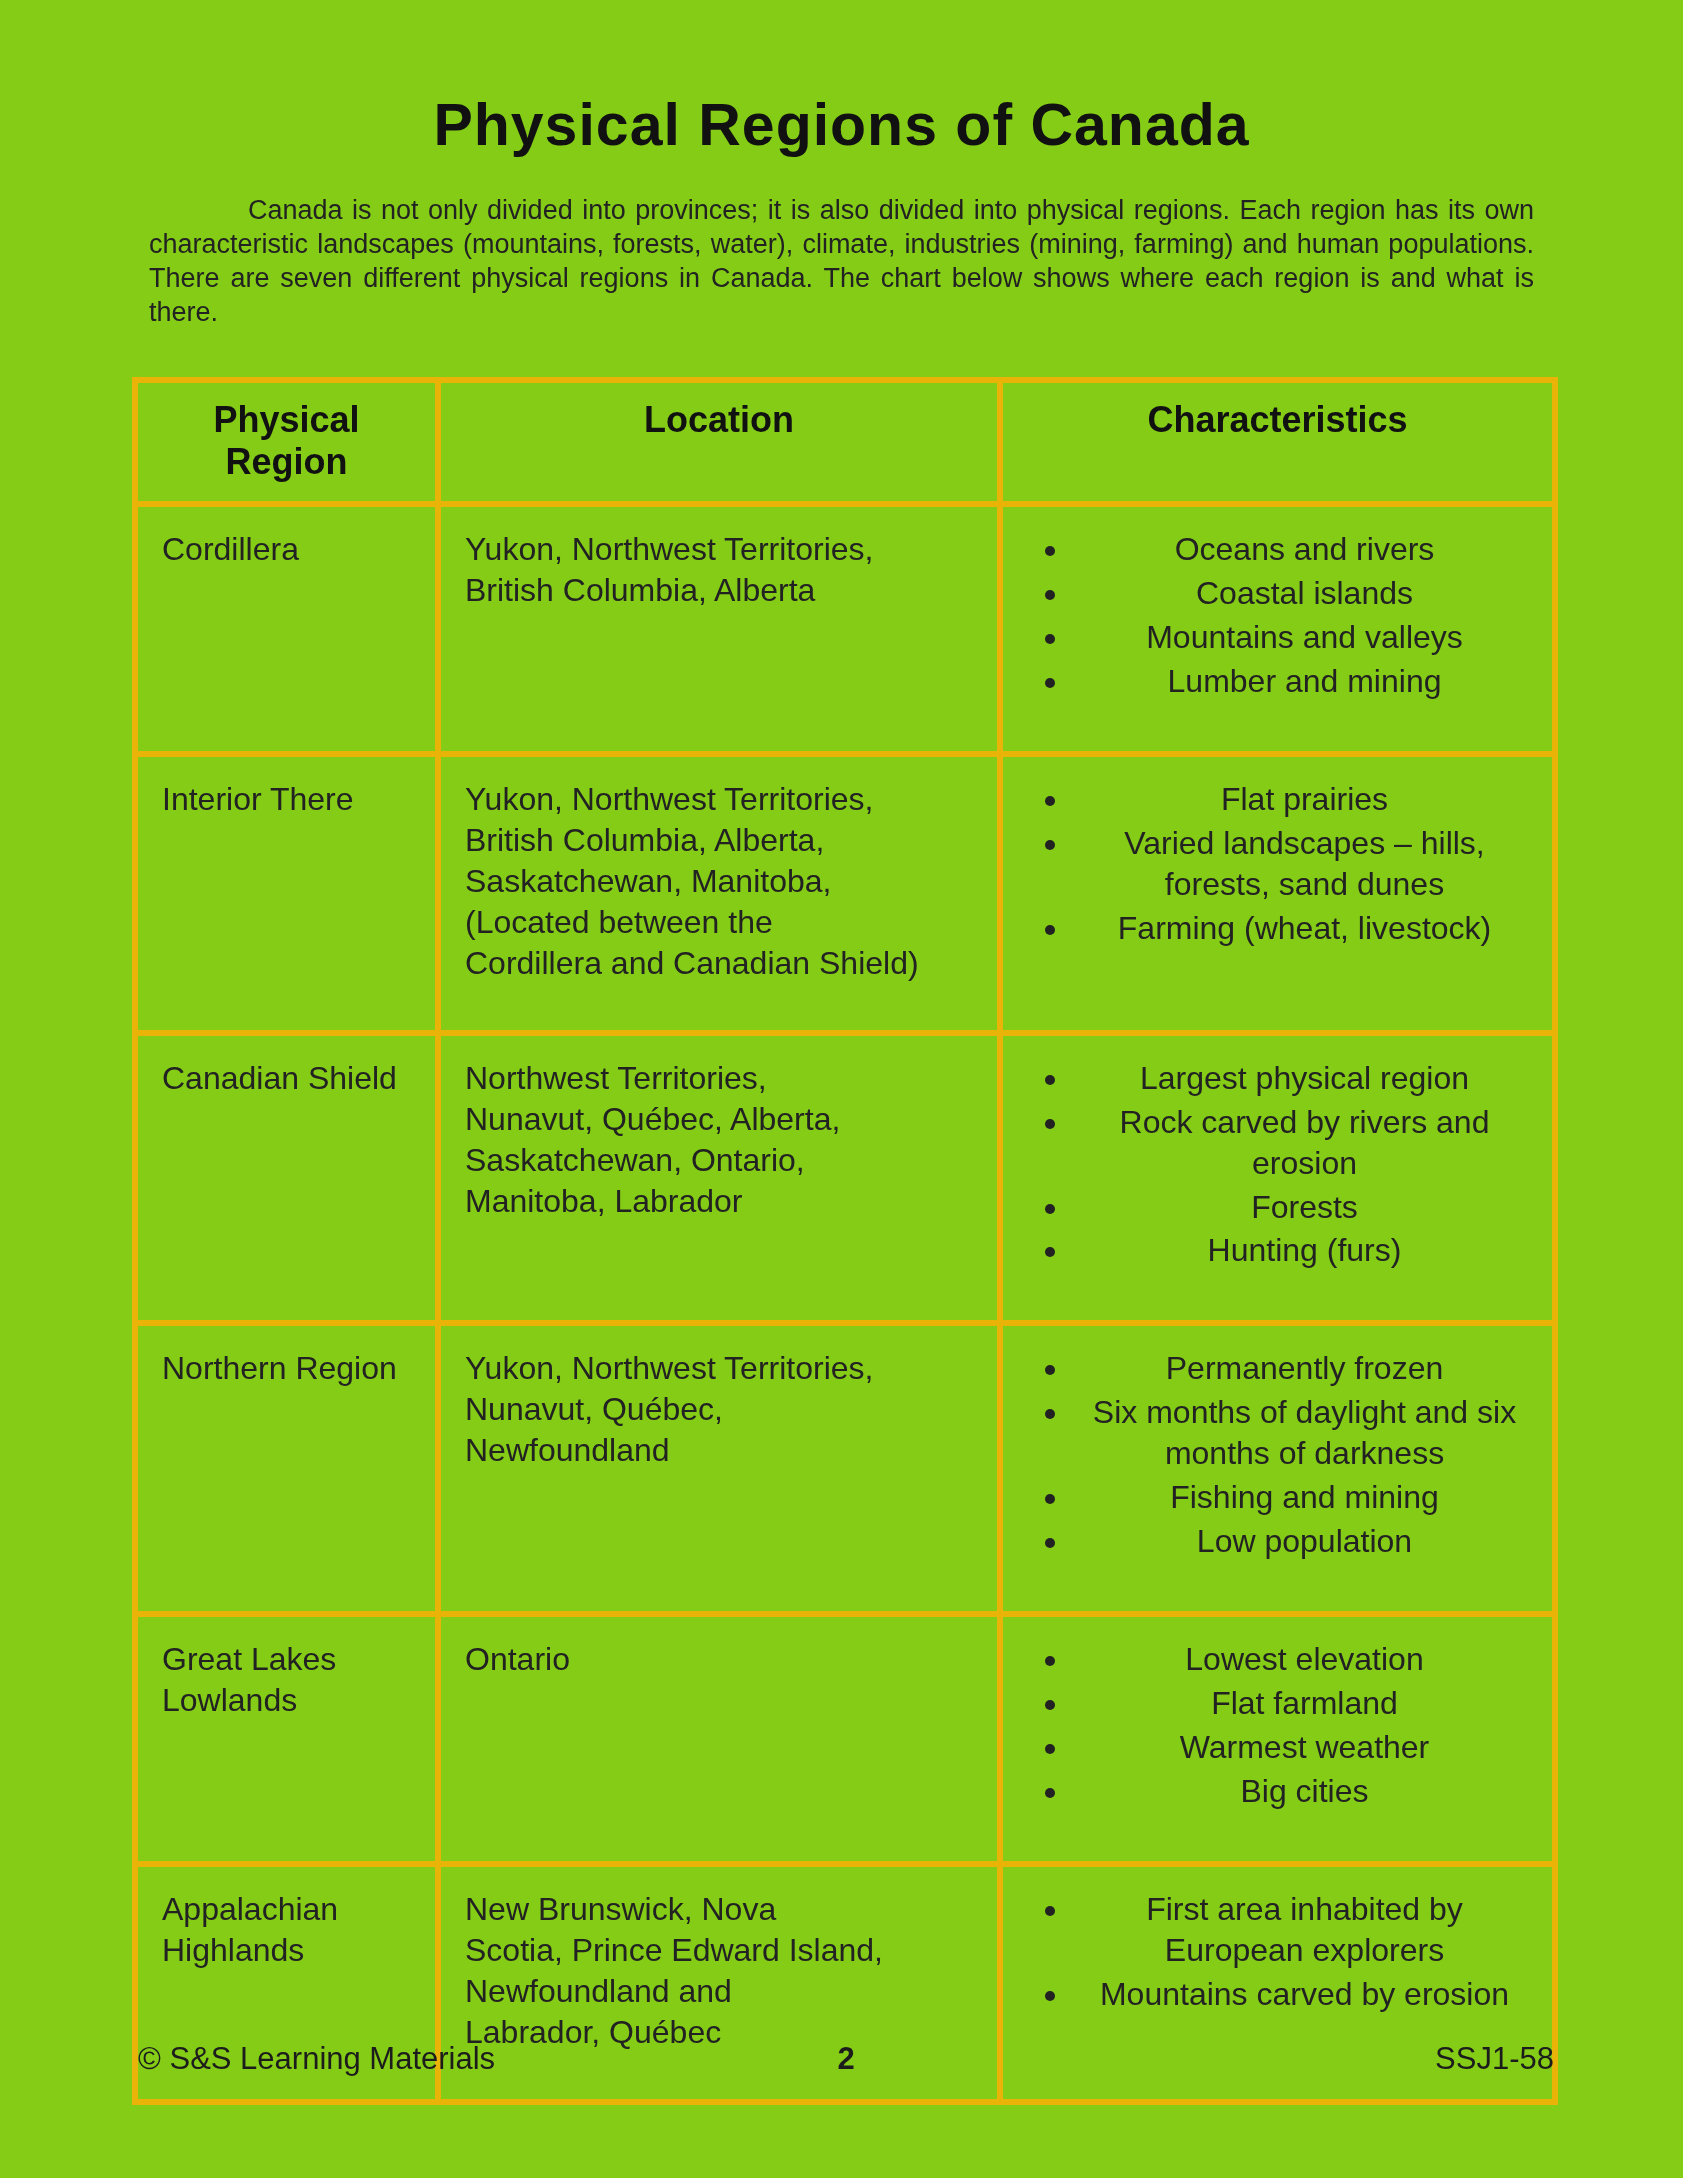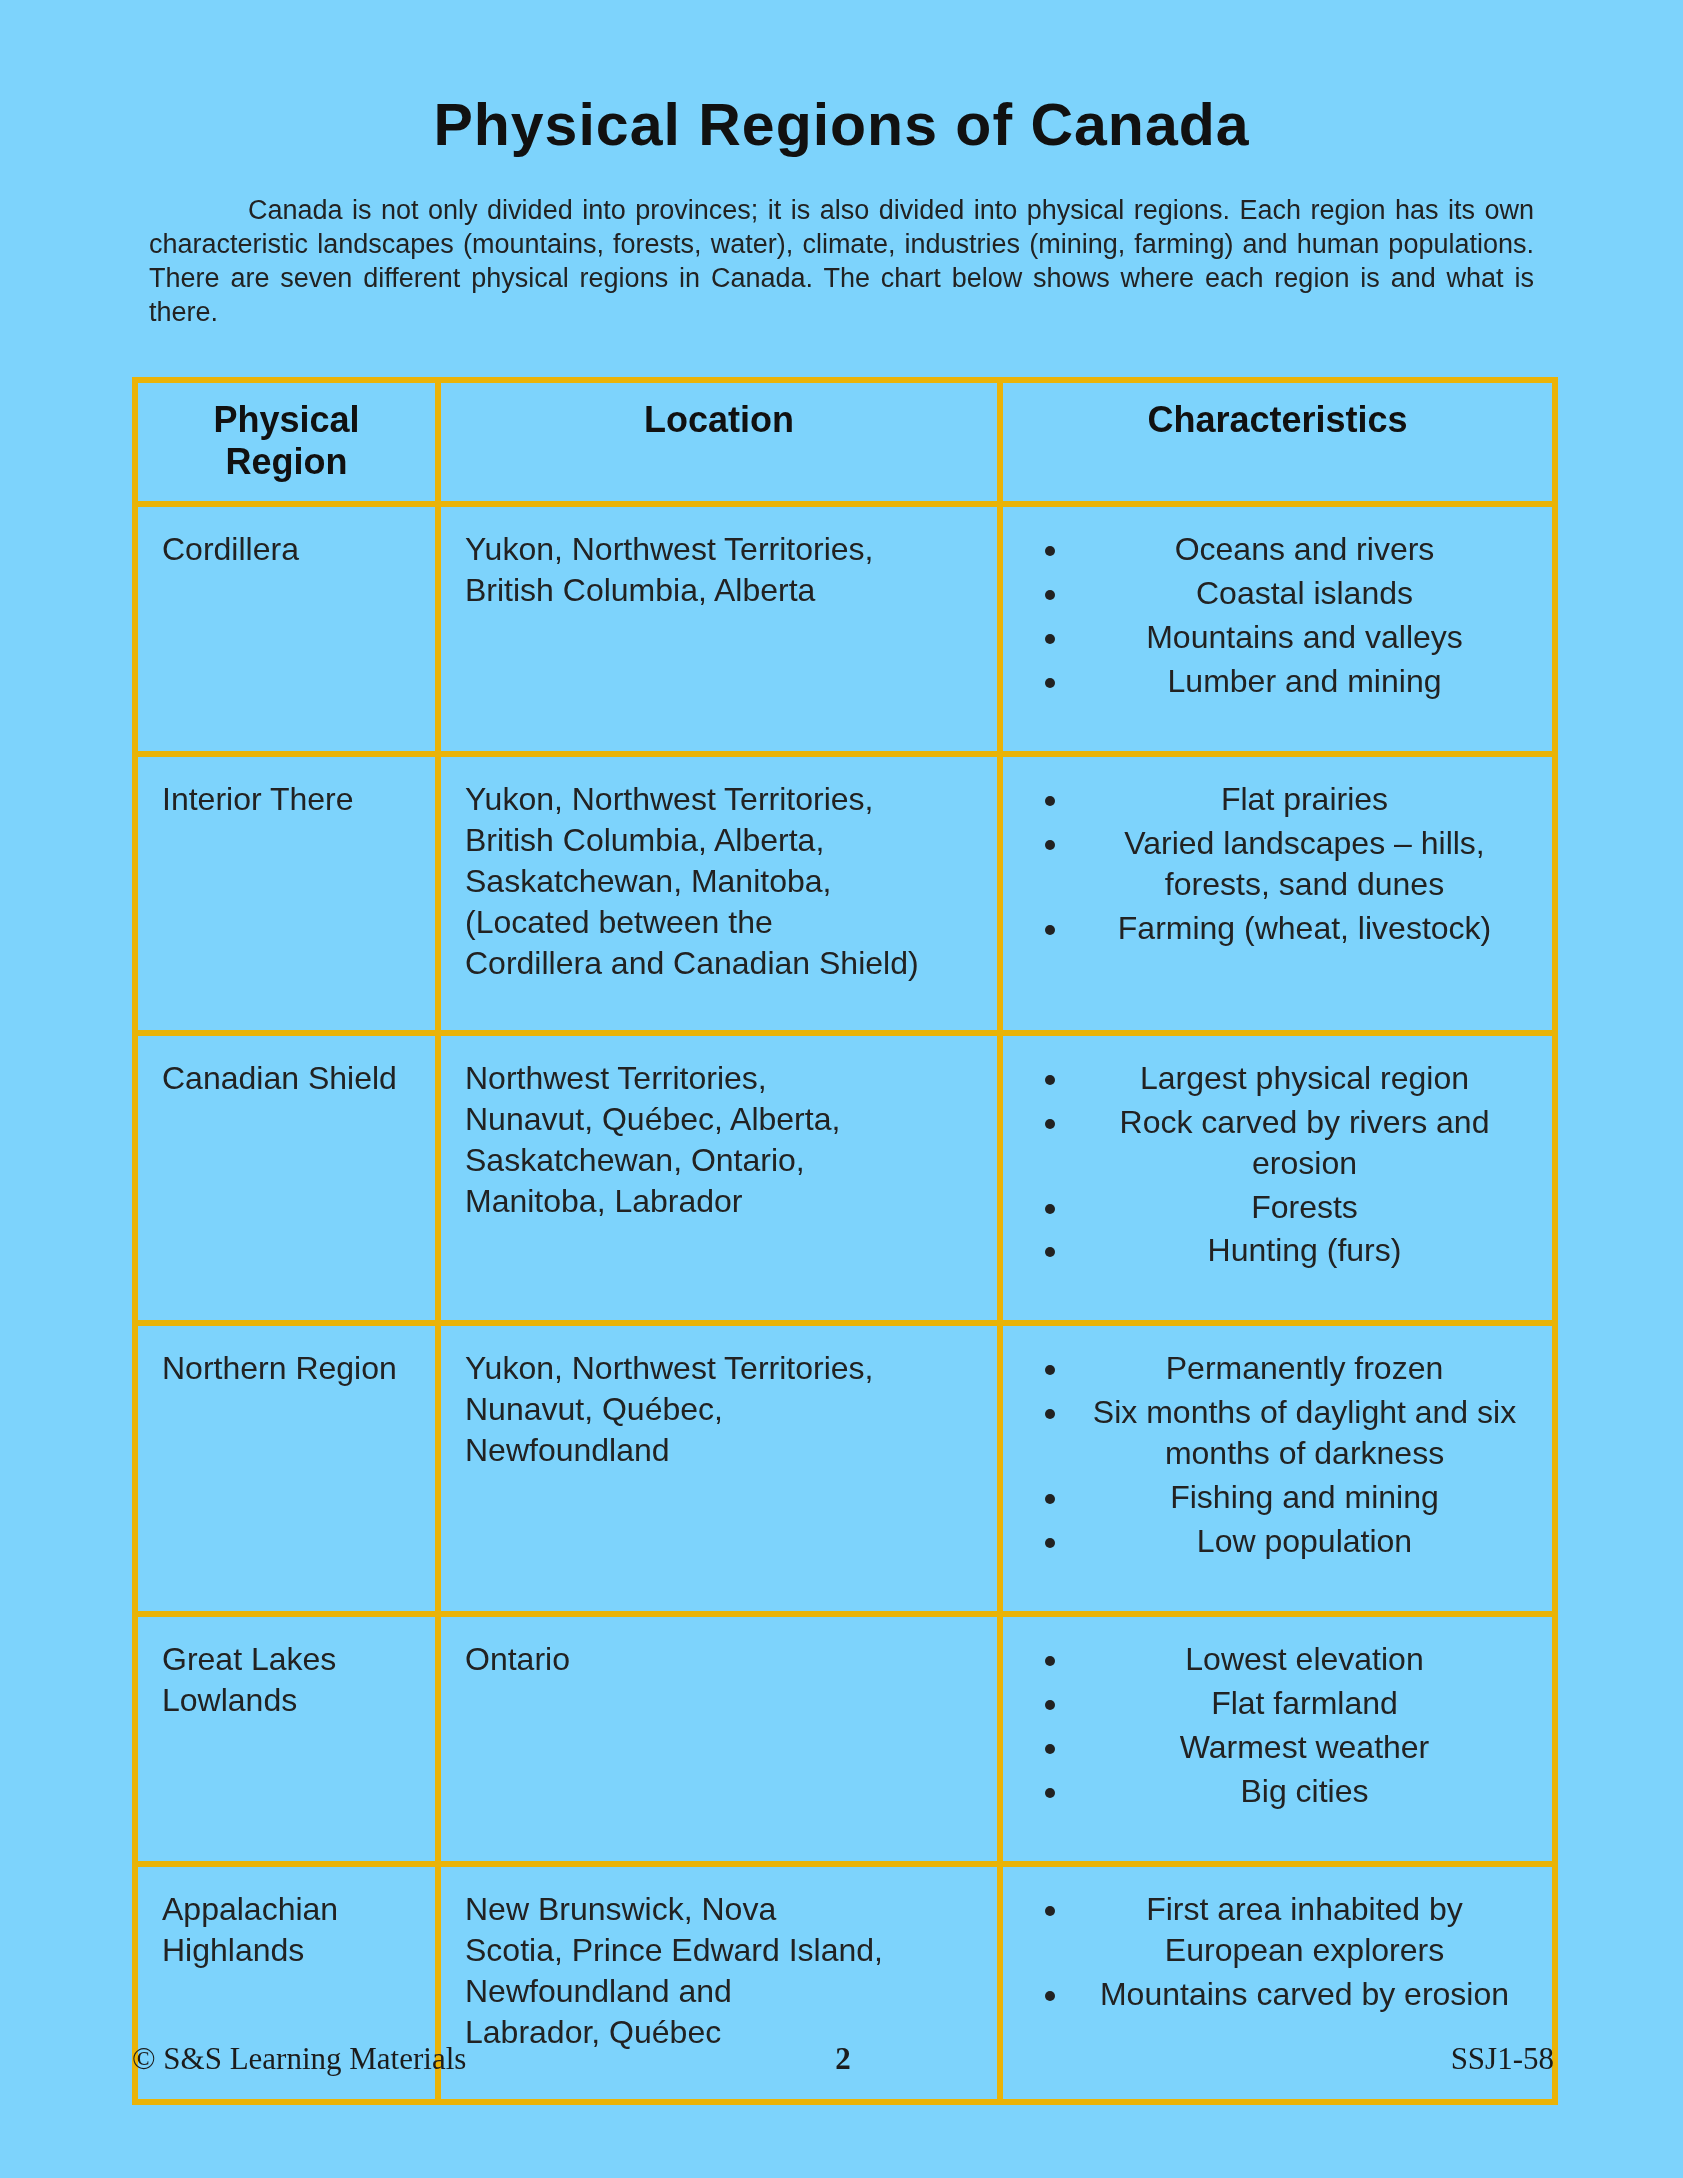--- a/index.html
+++ b/index.html
@@ -11,21 +11,21 @@
     width: 1683px;
     height: 2178px;
     position: relative;
     color: #1c1c1c;
     font-family: "Liberation Sans", sans-serif;
     overflow: hidden;
   }
   .page {
     position: absolute;
     inset: 0;
-    background: #7dd3fc;
+    background: #84cc16;
   }
   .title {
     margin: 91px 0 0 0;
     text-align: center;
     font-size: 59px;
     font-weight: 900;
     letter-spacing: 1px;
     color: #111111;
     font-family: "Liberation Sans", sans-serif;
   }
@@ -73,26 +73,26 @@
     padding-left: 44px;
     list-style: disc;
     text-align: center;
   }
   td.characteristics-cell li {
     margin: 0 0 3px 0;
     padding-left: 2px;
   }
   .footer {
     position: absolute;
-    left: 132px;
+    left: 138px;
     right: 129px;
     top: 2041px;
     display: flex;
     align-items: baseline;
-    font-family: Liberation Serif, serif;
+    font-family: Liberation Sans, sans-serif;
     font-size: 31px;
     color: #1c1c1c;
   }
   .footer .copyright { flex: 1; text-align: left; }
   .footer .page-number { flex: 0 0 auto; font-weight: bold; text-align: center; }
   .footer .doc-code { flex: 1; text-align: right; }
 </style>
 </head>
 <body>
 

